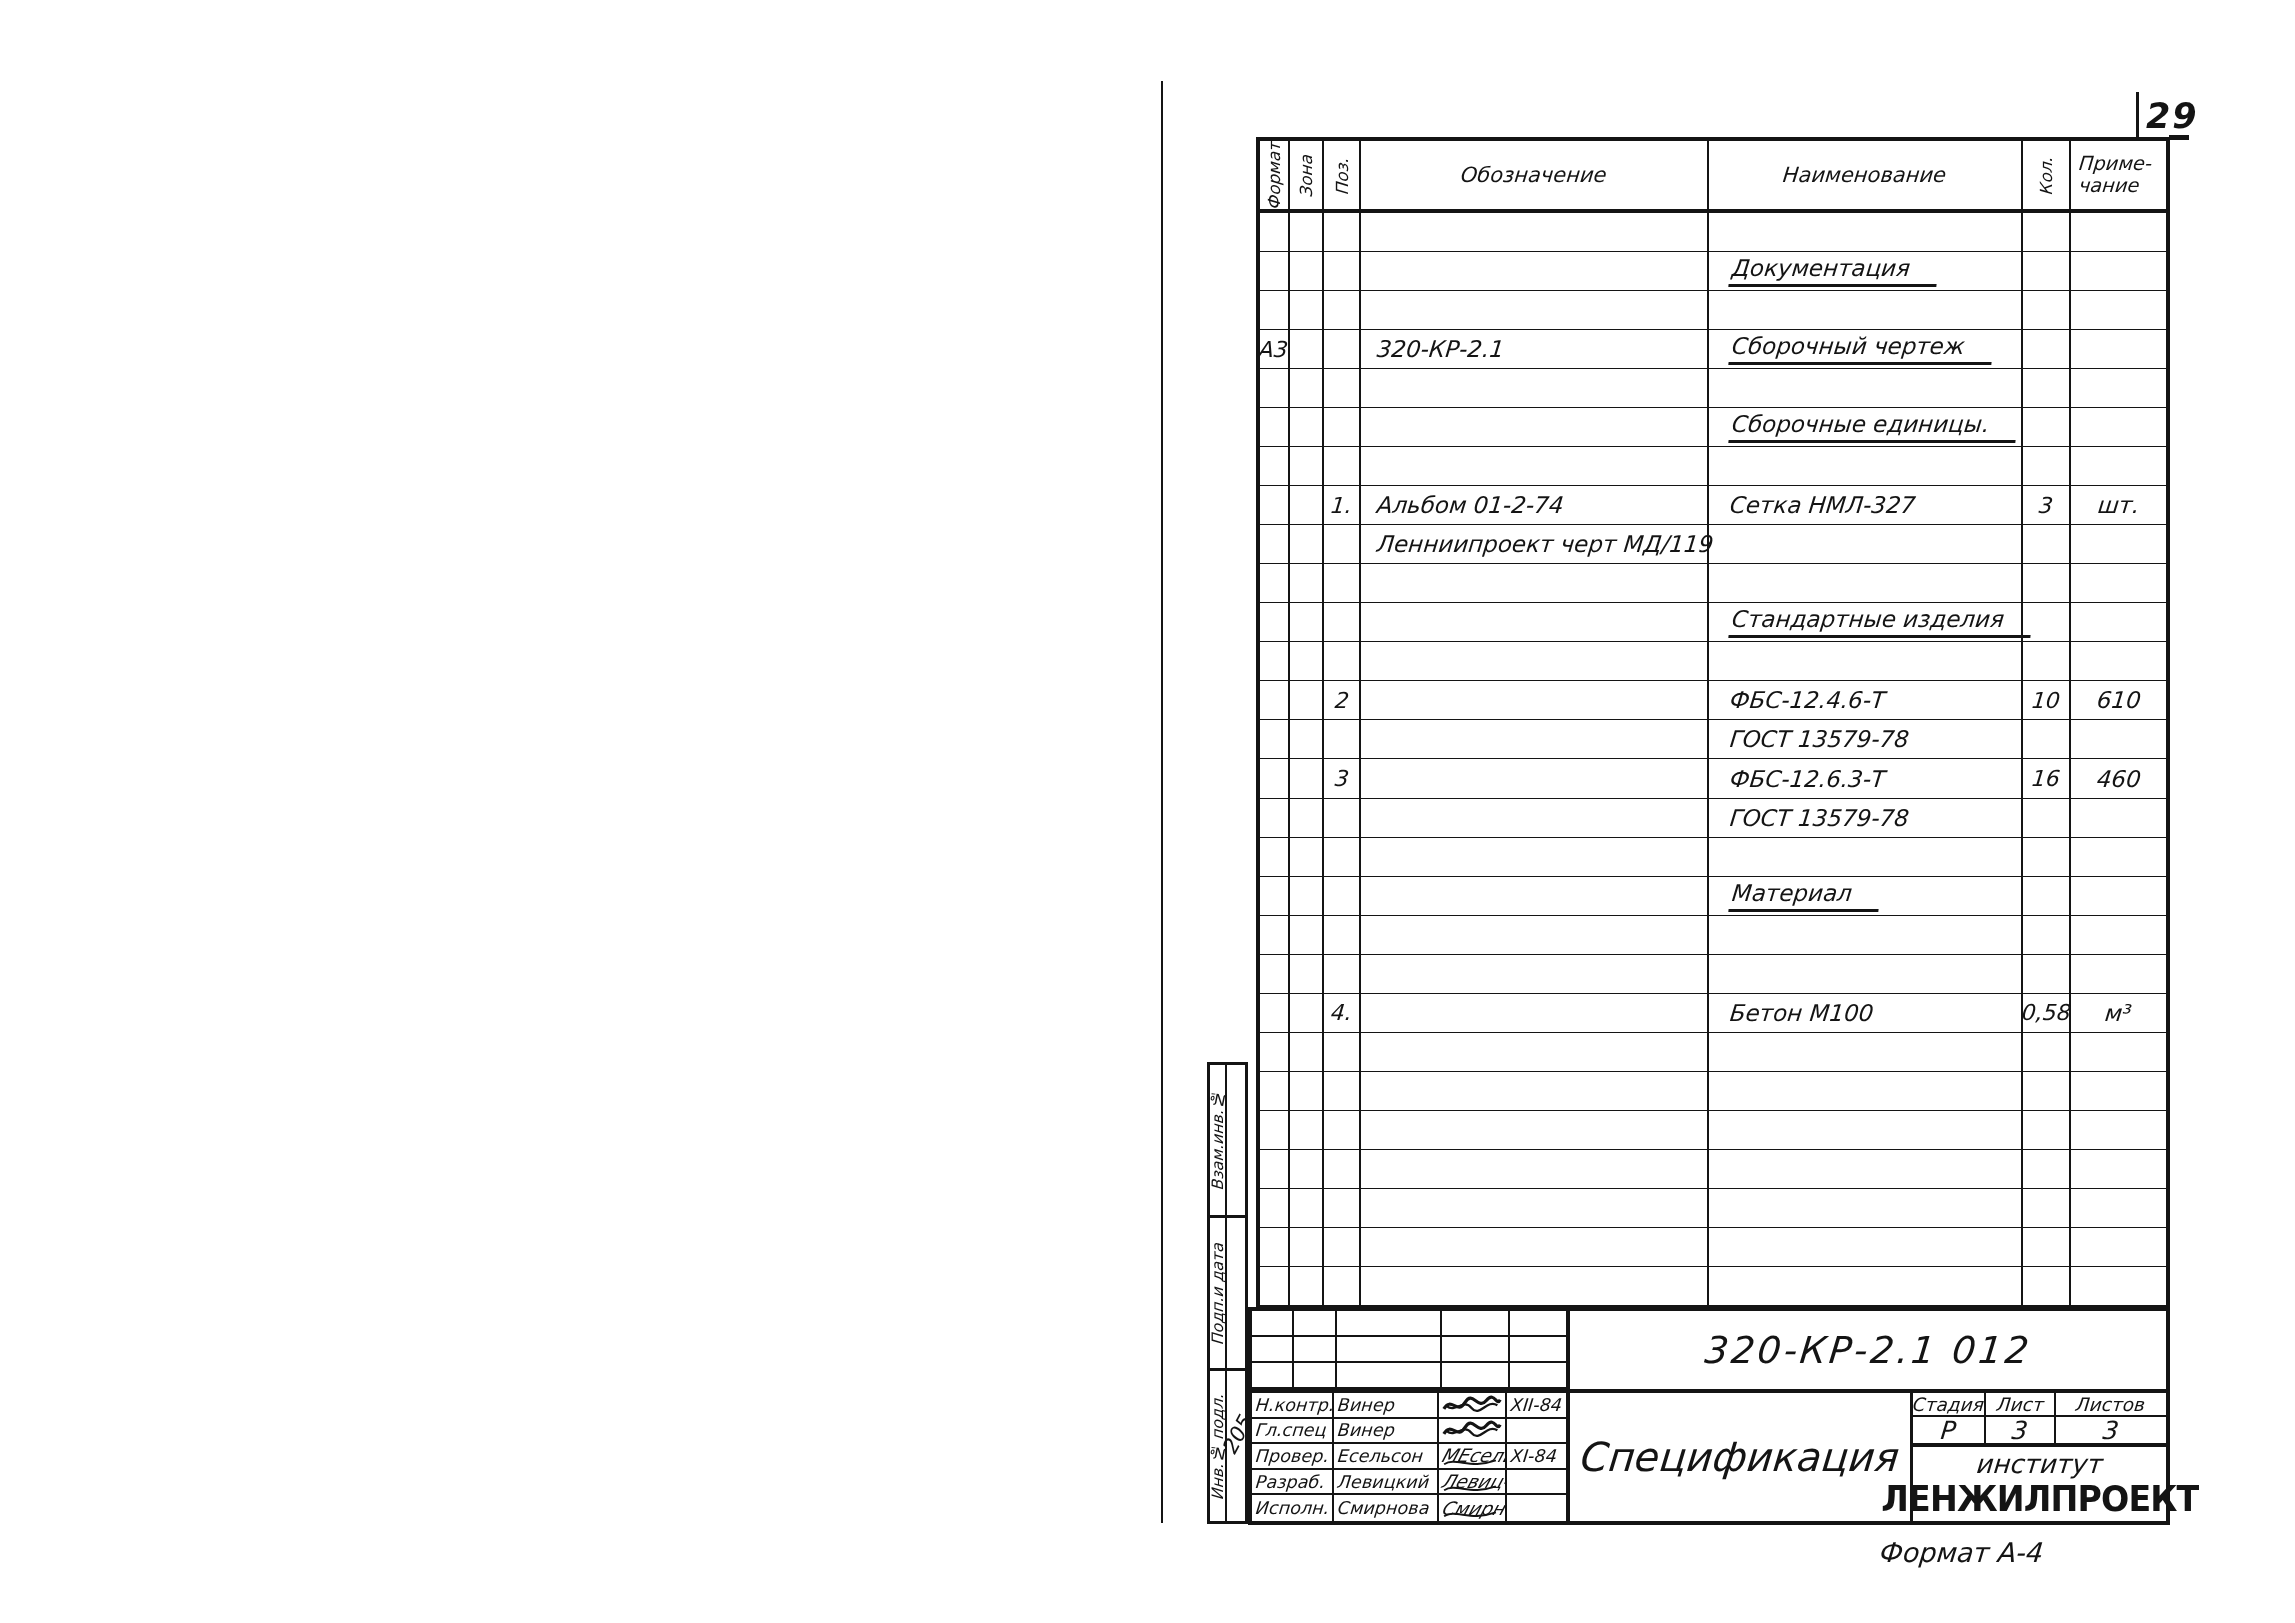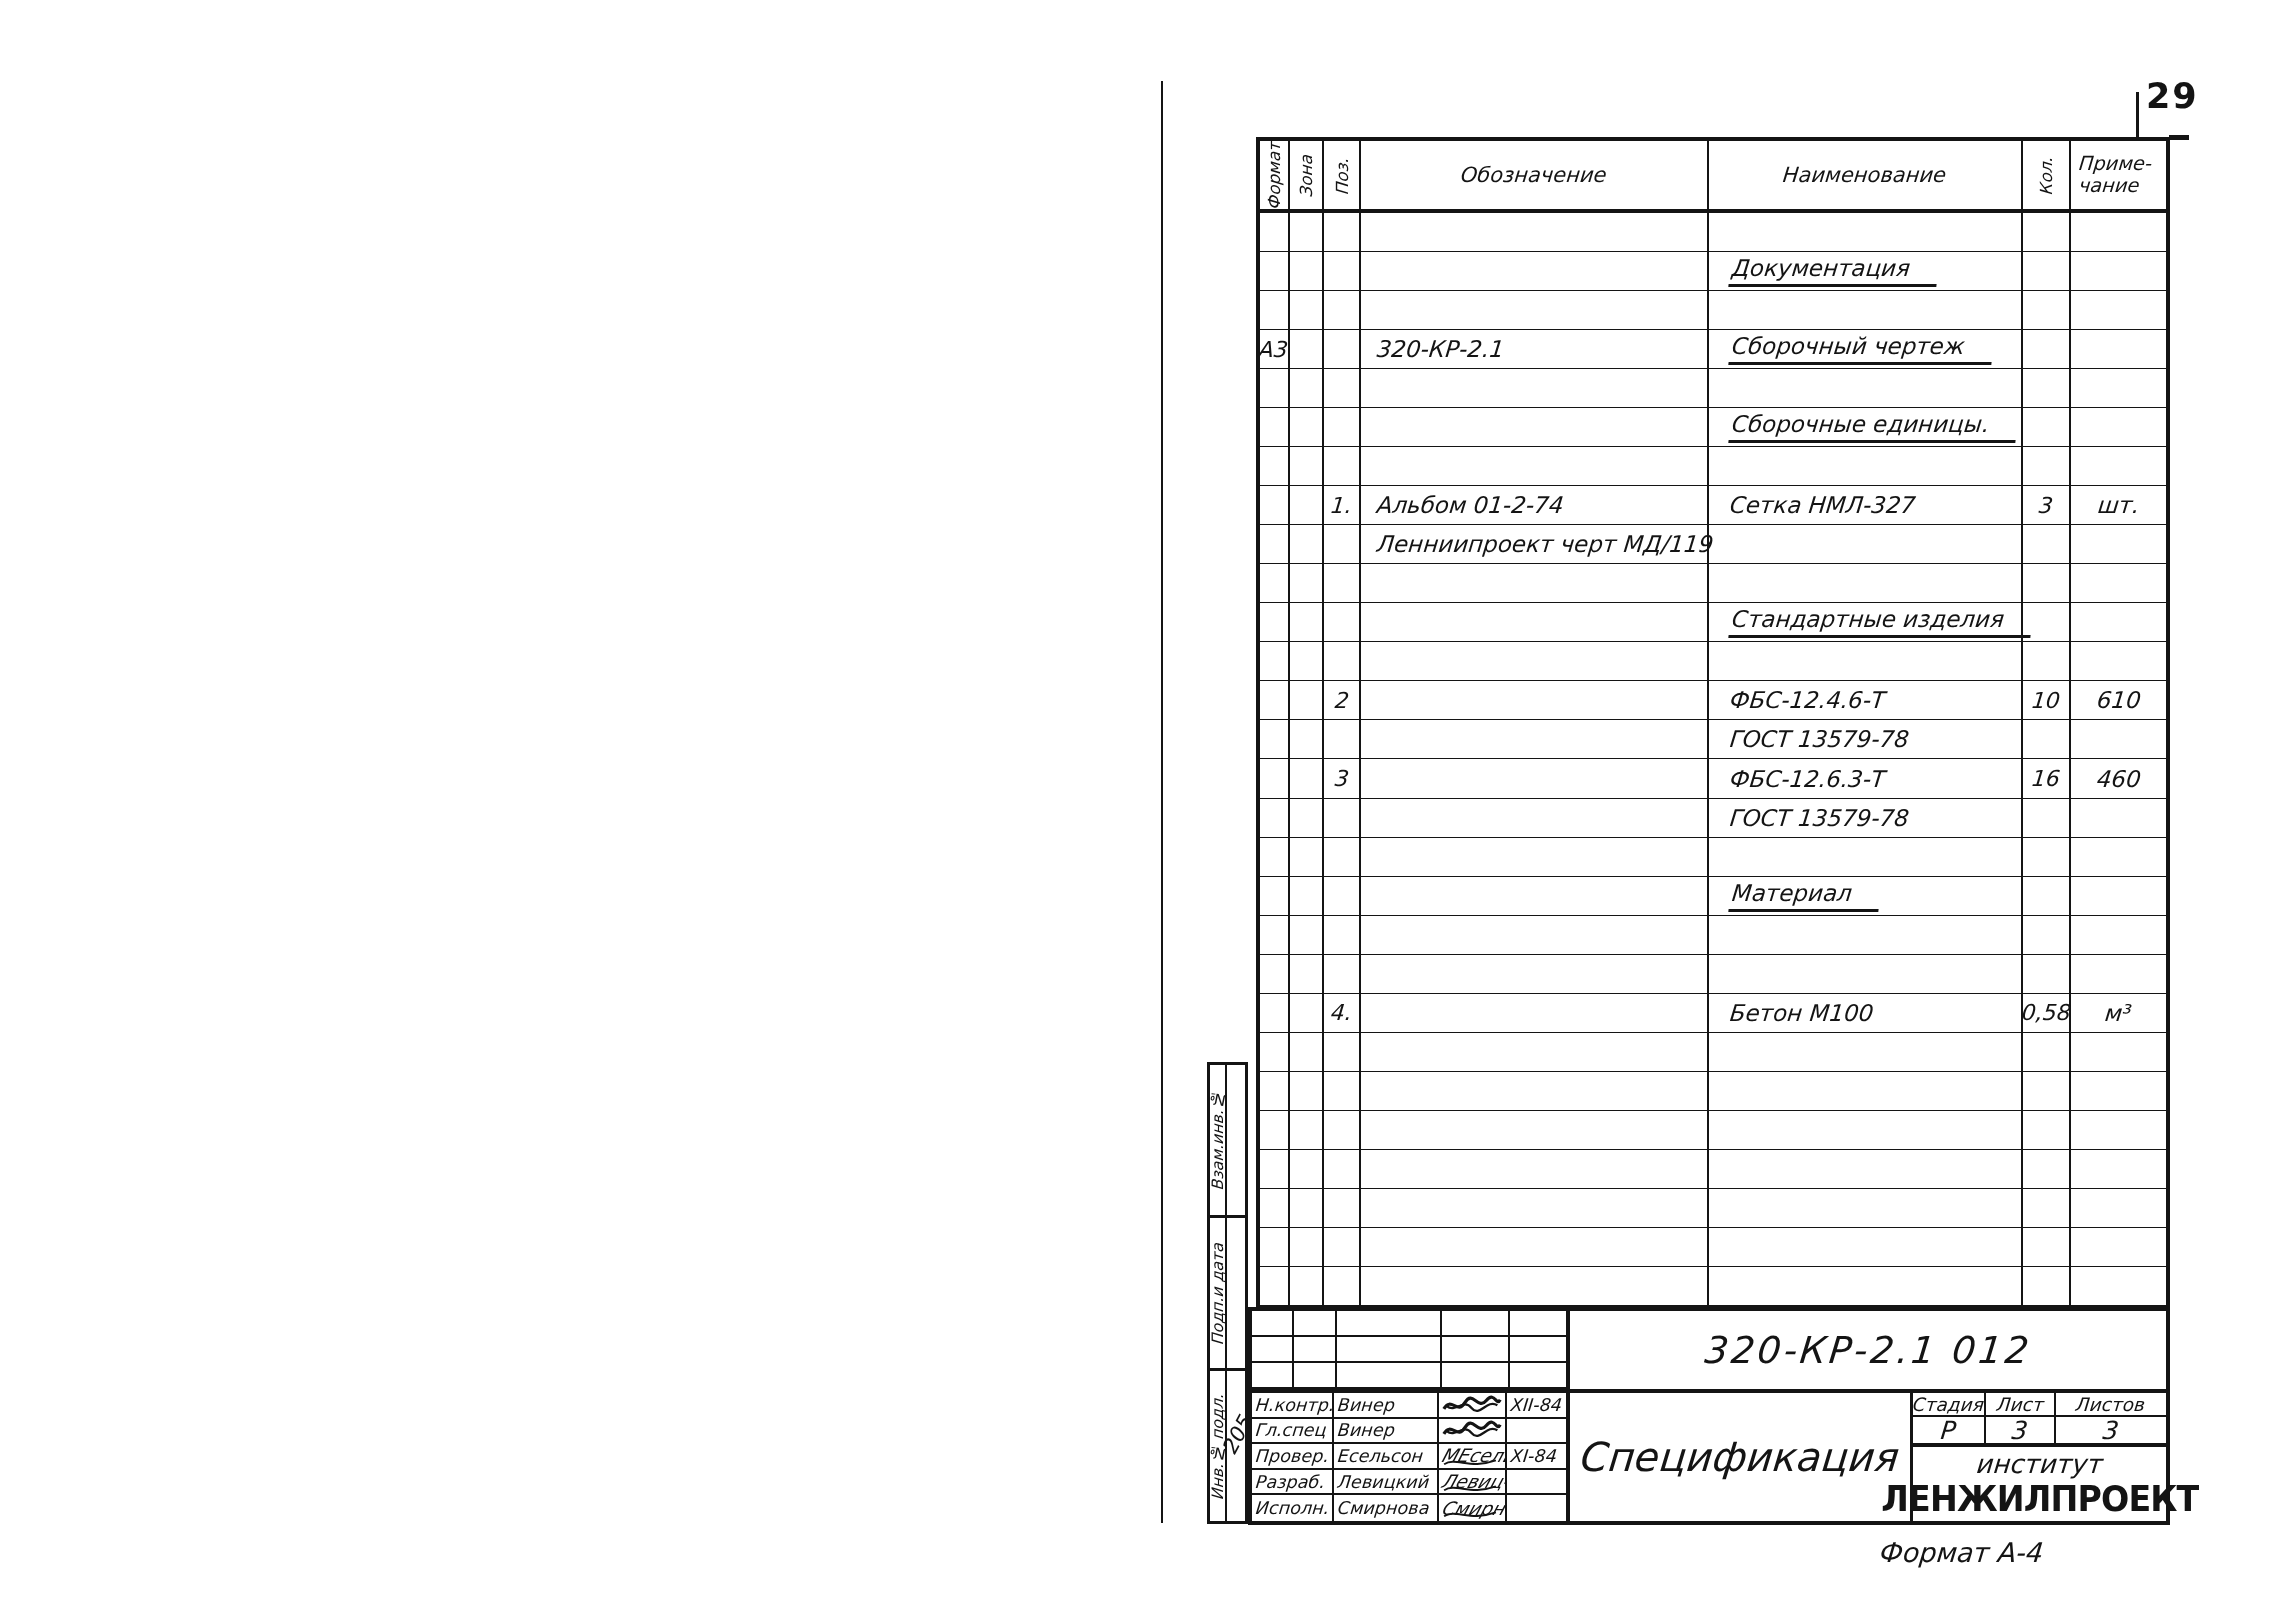--- a/index.html
+++ b/index.html
@@ -8,21 +8,21 @@
   .abs{position:absolute;}
   .ink{background:#141414;}
   
   .hw{font-style:italic;display:inline-block;transform:skewX(-6deg);white-space:nowrap;}
   .und{border-bottom:3.2px solid #141414;padding:0 28px 2.8px 1.9px;}
   
   .fold-line{left:1161px;top:81px;width:1.9px;height:1442px;}
   
   .corner-ext{left:2169px;top:135px;width:20.4px;height:4.6px;}
   .page-tick{left:2136px;top:92px;width:2.8px;height:46px;}
-  .page-number{left:2146px;top:76px;font-size:35px;font-weight:600;letter-spacing:1.9px;}
+  .page-number{left:2146px;top:96px;font-size:35px;font-weight:600;letter-spacing:1.9px;font-style:italic;}
   
   .spec-table{left:1256px;top:137px;width:914px;height:1173px;border:4.2px solid #141414;
      box-sizing:border-box;display:grid;
      grid-template-columns:30px 34px 37px 348px 314px 48px auto;
      grid-template-rows:72px repeat(28,1fr);}
   .cell{border-right:2.3px solid #141414;border-bottom:1.9px solid #141414;
      display:flex;align-items:center;justify-content:center;overflow:visible;
      font-size:23px;box-sizing:border-box;}
   .cell:nth-child(7n){border-right:none;}
   .hcell{border-bottom:4.2px solid #141414;font-size:21px;}

